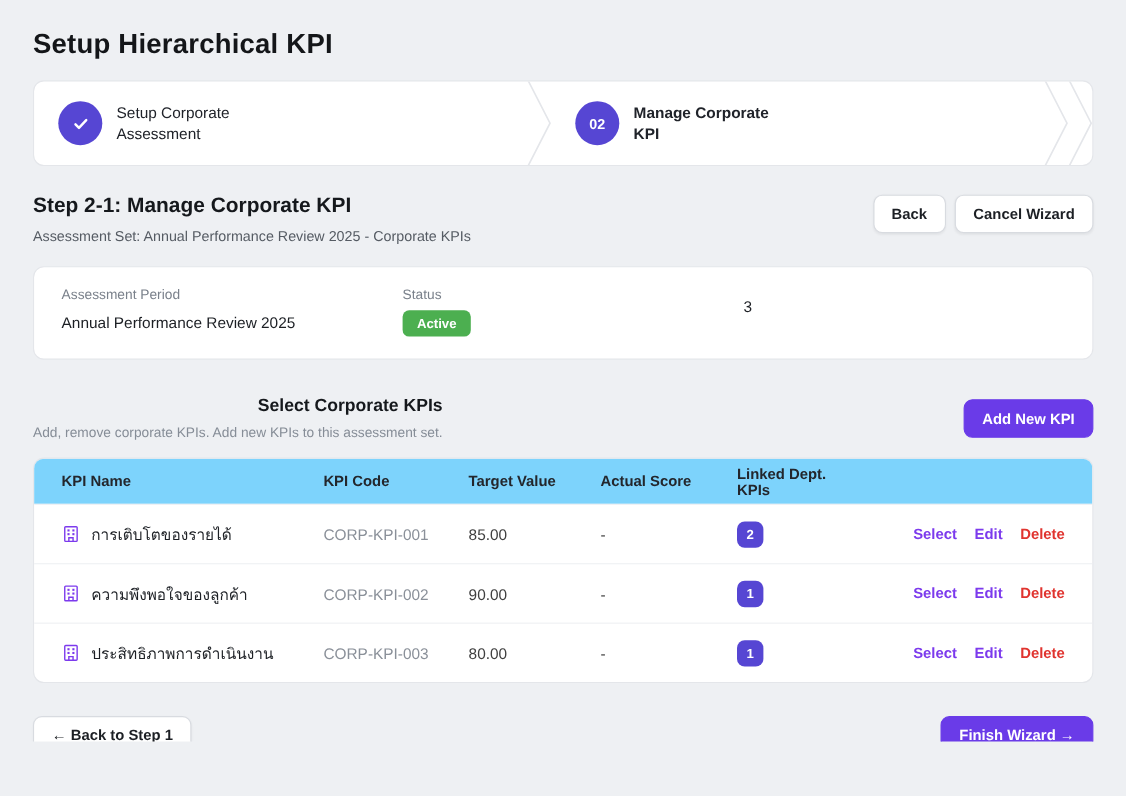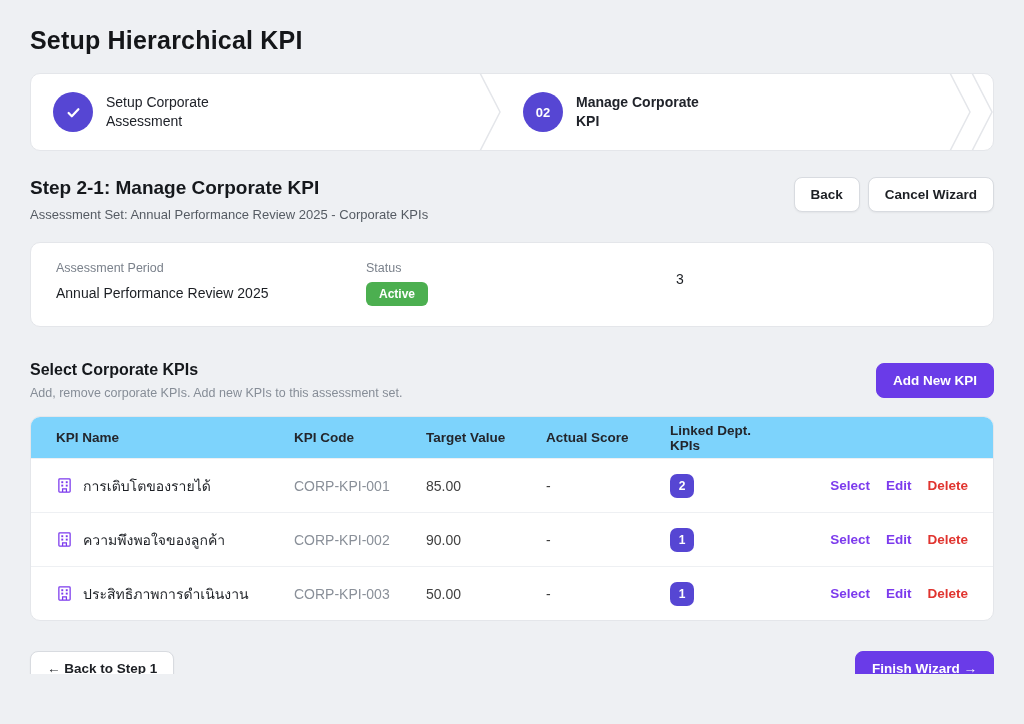--- a/index.html
+++ b/index.html
@@ -38,21 +38,21 @@
 
   
   .summary{margin-top:20px;display:grid;grid-template-columns:310px 310px 1fr;padding:18px 25px 20px;}
   .field-label{font-size:12.5px;color:#7a818b;}
   .field-value{margin-top:10px;font-size:14px;color:#1c1f24;}
   .badge-active{display:inline-block;background:var(--success);color:#fff;font-size:12px;font-weight:700;
     padding:5px 13px;border-radius:6px;margin-top:7px;}
 
   
   .section-head{display:flex;justify-content:space-between;align-items:center;margin-top:34px;}
-  .section-title{font-size:16px;font-weight:700;color:#15181c;}
+  .section-title{font-size:16px;font-weight:700;color:#15181c;text-align:right;}
   .section-sub{font-size:12.5px;color:#868d97;margin-top:7px;}
 
   
   .kpi-table{margin-top:16px;overflow:hidden;}
   .t-head,.t-row{display:grid;grid-template-columns:238px 132px 120px 124px 1fr 200px;align-items:center;
     padding:0 25px;}
   .t-head{background:#7dd3fc;height:41px;font-size:13.5px;font-weight:700;color:#23262c;}
   .t-row{height:54px;border-top:1px solid #eef0f3;font-size:14px;}
   .cell-name{display:flex;align-items:center;gap:10px;color:#1d2025;}
   .b-icon{color:var(--link);display:flex;}
@@ -209,21 +209,21 @@
             <path d="M6.2 14.2v-3h3.6v3"></path>
             <rect x="5" y="4" width="1.8" height="1.8" fill="currentColor" stroke="none"></rect>
             <rect x="9.2" y="4" width="1.8" height="1.8" fill="currentColor" stroke="none"></rect>
             <rect x="5" y="7.2" width="1.8" height="1.8" fill="currentColor" stroke="none"></rect>
             <rect x="9.2" y="7.2" width="1.8" height="1.8" fill="currentColor" stroke="none"></rect>
           </svg>
         </span>
         <span>ประสิทธิภาพการดำเนินงาน</span>
       </div>
       <div class="cell-code">CORP-KPI-003</div>
-      <div class="cell-num">50.00</div>
+      <div class="cell-num">80.00</div>
       <div class="cell-num">-</div>
       <div>
           <span class="count-badge">1</span>
         </div>
       <div class="cell-actions">
         <span class="link">Select</span>
         <span class="link">Edit</span>
         <span class="link danger">Delete</span>
       </div>
     </div>

